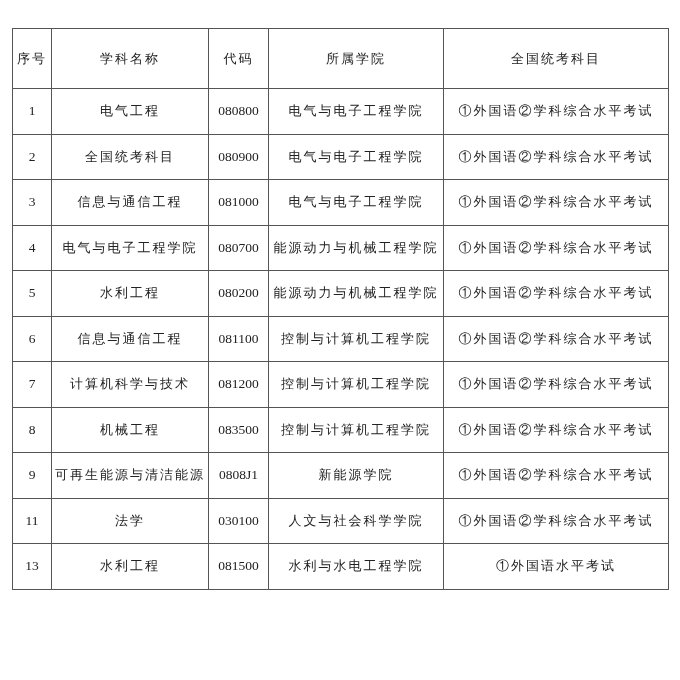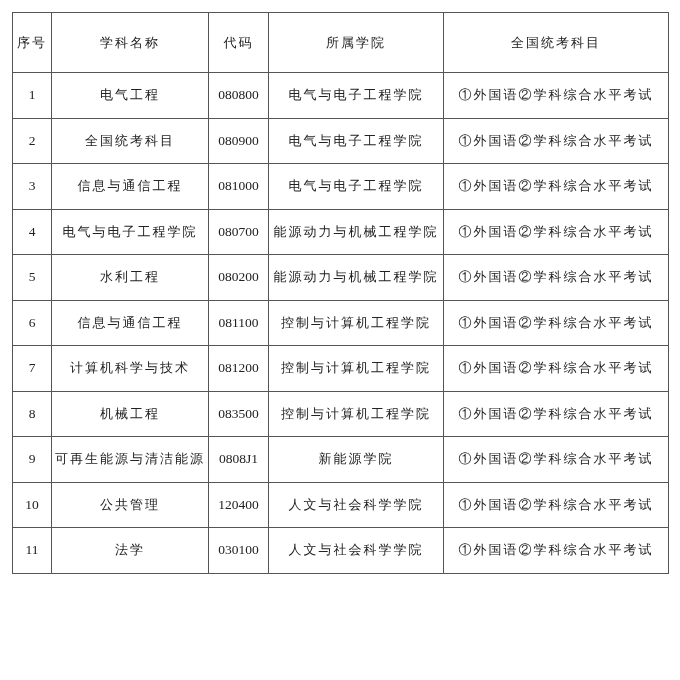--- a/index.html
+++ b/index.html
@@ -1,18 +1,18 @@
 <!DOCTYPE html>
 <html><head>
 <meta charset="utf-8">
 <style>
   html, body { margin:0; padding:0; background:#ffffff; }
   body { width:680px; height:680px; position:relative; overflow:hidden;
          font-family: "DejaVu Serif", "Liberation Serif", serif; color:#222; }
-  table { position:absolute; left:12px; top:12px; border-collapse:collapse;
+  table { position:absolute; left:12px; top:28px; border-collapse:collapse;
           table-layout:fixed; width:656px; }
   td, th { border:1.5px solid #555; text-align:center; vertical-align:middle;
            font-weight:normal; font-size:13px; padding:0; letter-spacing:2px; white-space:nowrap; overflow:hidden; }
   th { height:59px; }
   td { height:44.5px; }
   td.num, td.code { font-family:"Liberation Serif", serif; letter-spacing:0; font-size:13.5px; }
 </style>
 </head>
 <body>
 
@@ -91,27 +91,27 @@
         <td class="exam">①外国语②学科综合水平考试</td>
       </tr>
       <tr>
         <td class="num">9</td>
         <td class="name">可再生能源与清洁能源</td>
         <td class="code">0808J1</td>
         <td class="college">新能源学院</td>
         <td class="exam">①外国语②学科综合水平考试</td>
       </tr>
       <tr>
-        <td class="num">10</td>
-        <td class="name">公共管理</td>
-        <td class="code">120400</td>
-        <td class="college">人文与社会科学学院</td>
-        <td class="exam">①外国语②学科综合水平考试</td>
-      </tr>
-      <tr>
         <td class="num">11</td>
         <td class="name">法学</td>
         <td class="code">030100</td>
         <td class="college">人文与社会科学学院</td>
         <td class="exam">①外国语②学科综合水平考试</td>
       </tr>
+      <tr>
+        <td class="num">13</td>
+        <td class="name">水利工程</td>
+        <td class="code">081500</td>
+        <td class="college">水利与水电工程学院</td>
+        <td class="exam">①外国语水平考试</td>
+      </tr>
     </tbody>
 </table>
 
 </body></html>

